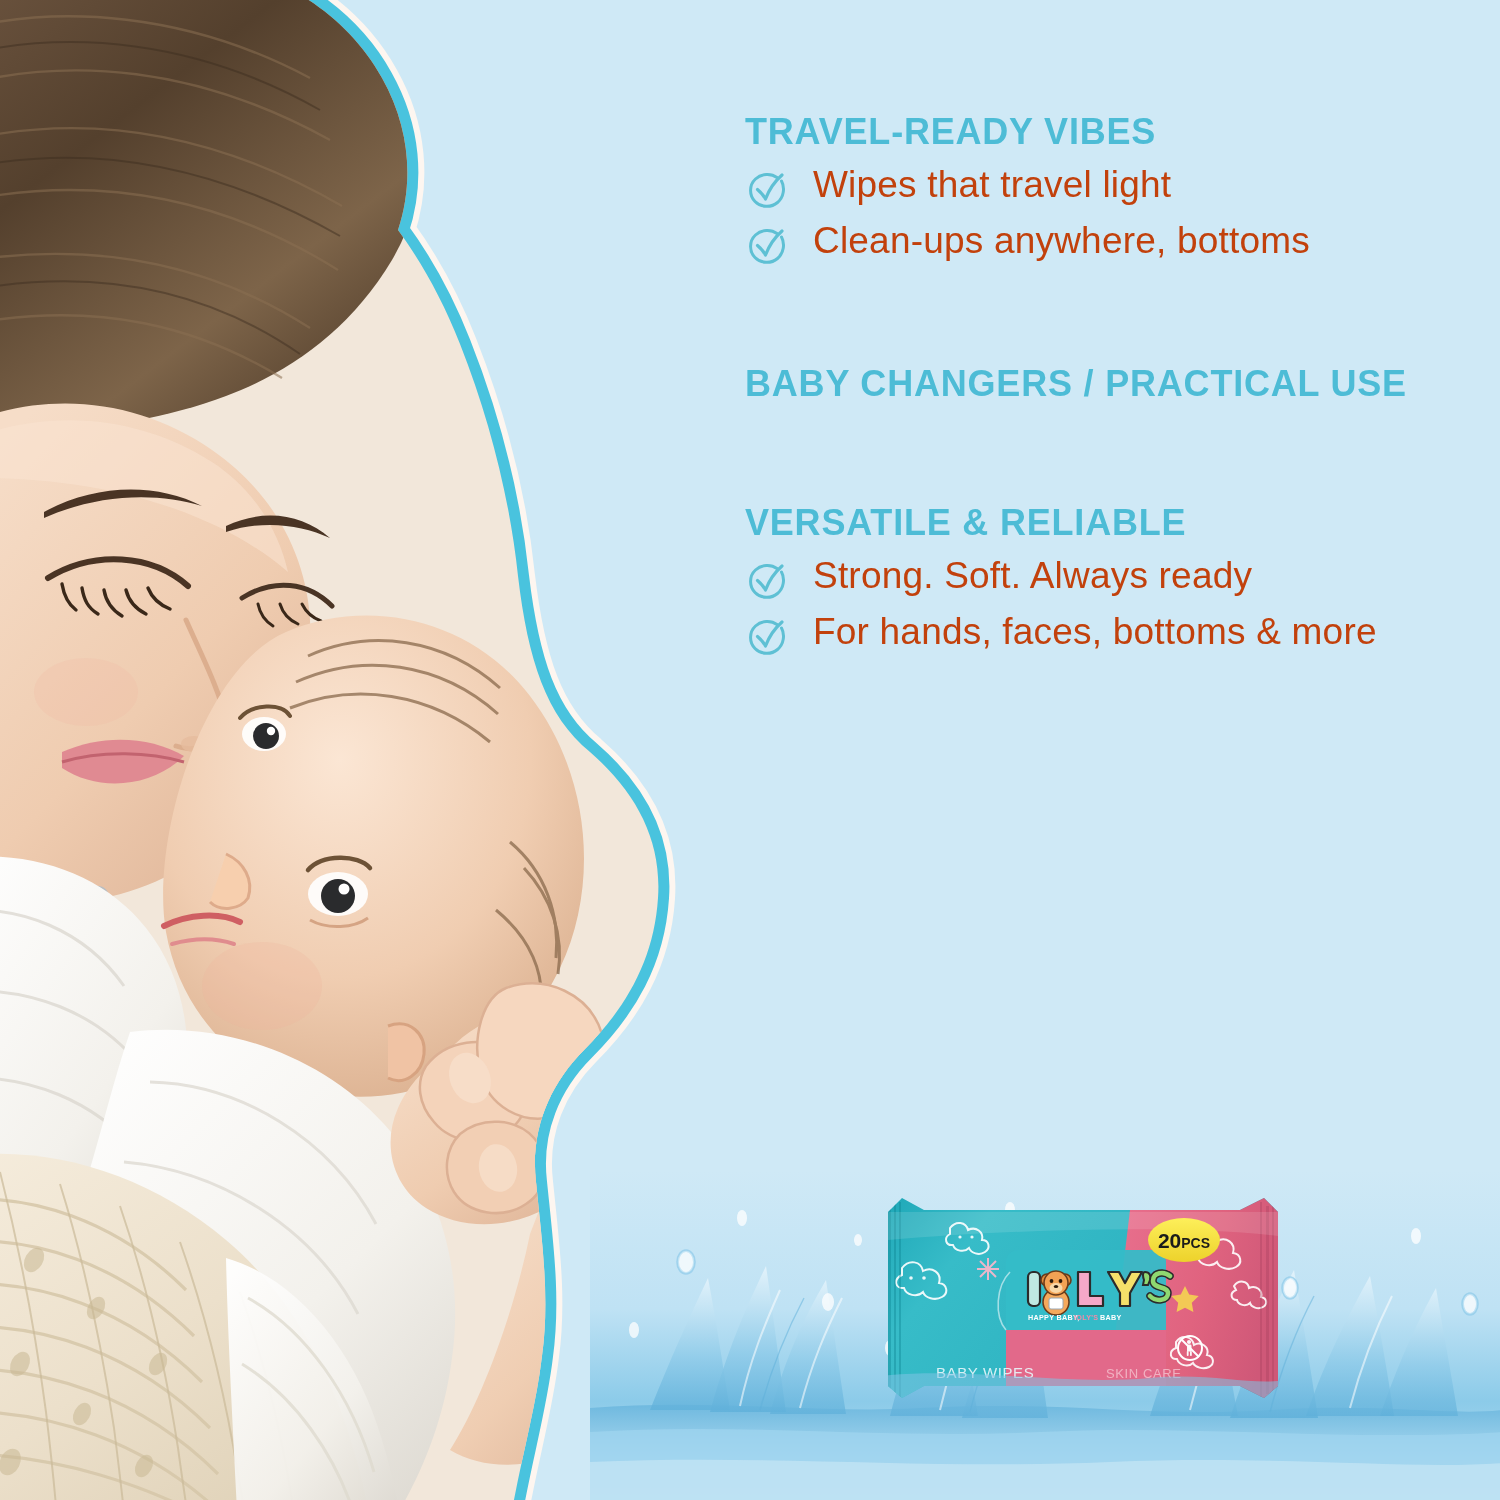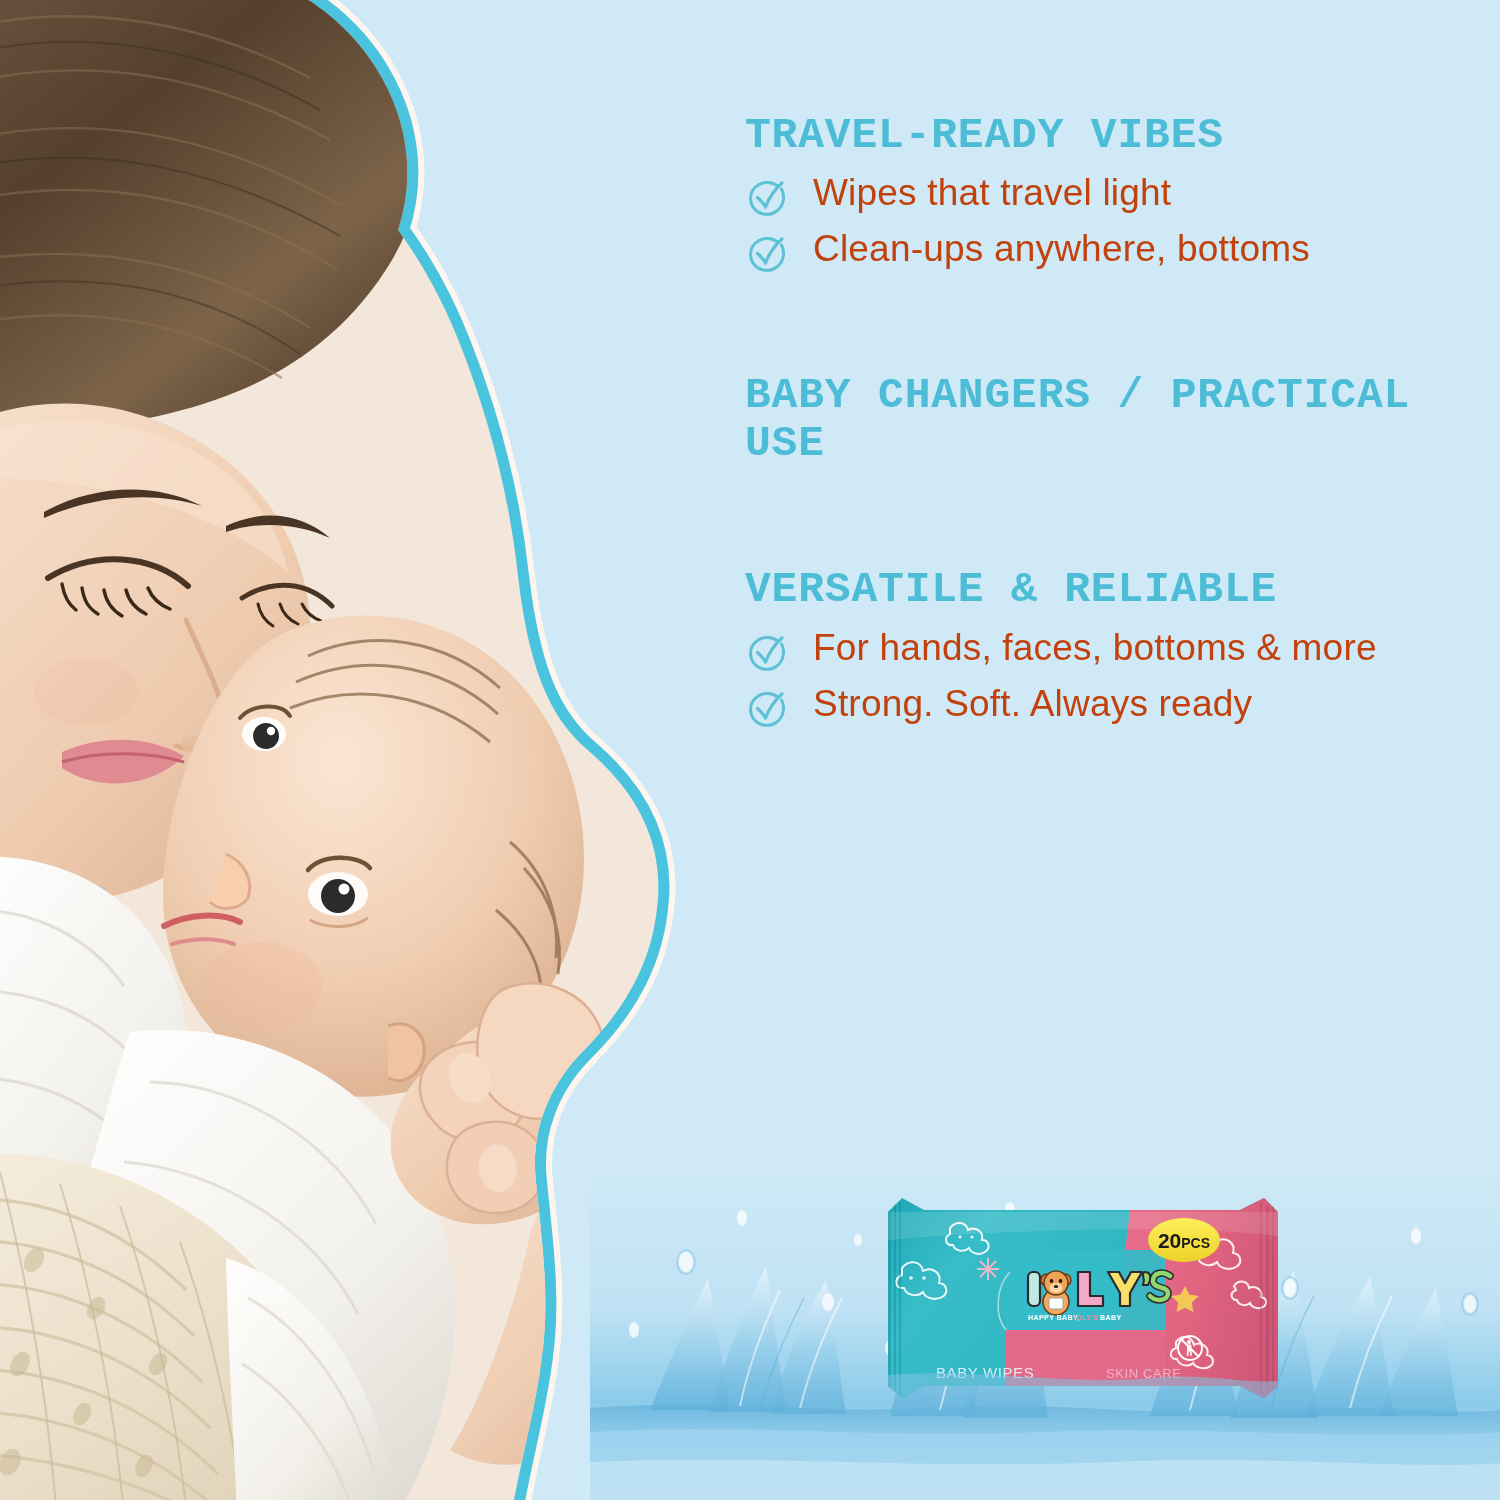--- a/index.html
+++ b/index.html
@@ -43,28 +43,27 @@
 
   
   #copy-col {
     position:absolute;
     left:745px; top:112px;
     width:700px;
     z-index:8;
   }
   .feat-block { margin-bottom:0; }
   .feat-heading {
-    font-size:43px;
+    font-size:36px;
     font-weight:700;
     letter-spacing:0.8px;
     line-height:1.12;
     color:#4dbcd6;
     text-transform:uppercase;
     margin-bottom:10px;
-    font-family:Liberation Mono, monospace;
   }
   .bullet-list { list-style:none; }
   .bullet-row {
     display:flex;
     align-items:flex-start;
     margin-bottom:6px;
   }
   .check-icon {
     flex:0 0 auto;
     width:44px; height:44px;
@@ -570,29 +569,29 @@
     <section class="feat-block" id="block-2">
       <h2 class="feat-heading">VERSATILE &amp; RELIABLE</h2>
       <ul class="bullet-list">
         <li class="bullet-row">
           <span class="check-icon">
             <svg viewBox="0 0 44 44">
               <path d="M36.5,13 C40,19.5 39,29 32.5,34.5 C26,40 16,39.5 10,33.5 C4,27.5 4,17 10.5,11 C16.5,5.5 26,5 32,9.5" fill="none" stroke="#5ec0d4" stroke-width="3" stroke-linecap="round"></path>
               <path d="M12.5,21.5 C15.5,24 18.5,27.5 20.5,31 C24,22 29.5,13.5 37,7" fill="none" stroke="#5ec0d4" stroke-width="3.2" stroke-linecap="round" stroke-linejoin="round"></path>
             </svg>
           </span>
-          <span class="bullet-text">For hands, faces, bottoms &amp; more</span>
+          <span class="bullet-text">Strong. Soft. Always ready</span>
         </li>
         <li class="bullet-row">
           <span class="check-icon">
             <svg viewBox="0 0 44 44">
               <path d="M36.5,13 C40,19.5 39,29 32.5,34.5 C26,40 16,39.5 10,33.5 C4,27.5 4,17 10.5,11 C16.5,5.5 26,5 32,9.5" fill="none" stroke="#5ec0d4" stroke-width="3" stroke-linecap="round"></path>
               <path d="M12.5,21.5 C15.5,24 18.5,27.5 20.5,31 C24,22 29.5,13.5 37,7" fill="none" stroke="#5ec0d4" stroke-width="3.2" stroke-linecap="round" stroke-linejoin="round"></path>
             </svg>
           </span>
-          <span class="bullet-text">Strong. Soft. Always ready</span>
+          <span class="bullet-text">For hands, faces, bottoms &amp; more</span>
         </li>
       </ul>
     </section>
 
   </div>
 
 </div>
 
 </body></html>

